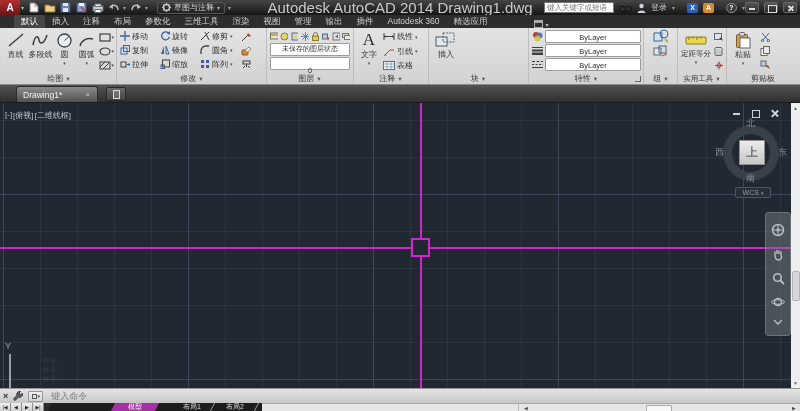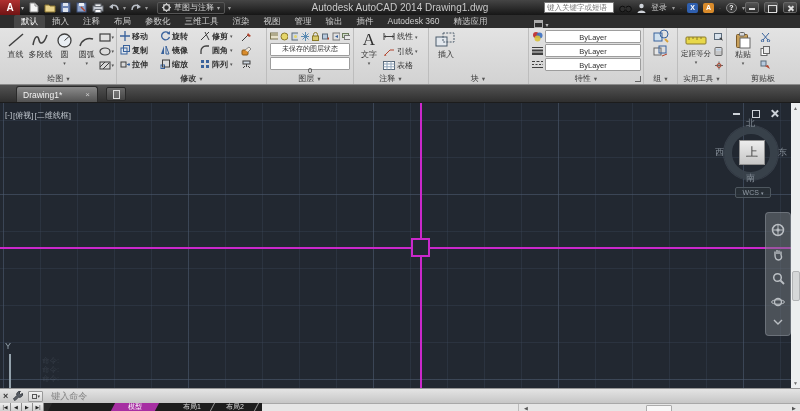--- a/index.html
+++ b/index.html
@@ -14,21 +14,21 @@
     color:#fff; font-weight:bold; font-size:10px; text-align:center; line-height:15px; flex:0 0 auto;}
   .logo-dd { color:#bbb; font-size:6px; margin:0 3px 0 1px; }
   .qat { display:flex; align-items:center; gap:3px; }
   .qat-btn { width:13px; height:12px; display:flex; align-items:center; justify-content:center; }
   .qat-btn svg { display:block; }
   .ws-combo { margin-left:6px; height:12px; display:flex; align-items:center; gap:3px;
     background:linear-gradient(#3a3a3a,#222); border:1px solid #555; border-radius:2px;
     padding:0 4px; color:#d5d5d5; font-size:8px; }
   .ws-combo .dd { font-size:6px; color:#aaa; }
   .title-text { position:absolute; left:0; right:0; top:0; height:15px; line-height:15px;
-    text-align:center; color:#c9c9c9; font-size:10px; pointer-events:none; }
+    text-align:center; color:#c9c9c9; font-size:15px; pointer-events:none; }
   .infocenter { position:absolute; right:55px; top:1.5px; height:12px; display:flex; align-items:center; gap:5px;justify-content:space-between; }
   .search-box { width:70px; height:11px; font-size:7.5px; border:1px solid #777; background:#fff;
     color:#444; padding:0 2px; }
   .ic-label { color:#c4c4c4; font-size:8px; }
   .ic-dd { color:#9a9a9a; font-size:6px; }
   .ic-badge { width:11px; height:10px; border-radius:2px; font-size:7px; color:#fff;
     display:flex; align-items:center; justify-content:center; font-weight:bold; }
   .win-controls { position:absolute; right:3px; top:2px; display:flex; gap:5px; }
   .win-btn { width:14px; height:11px; background:linear-gradient(#555,#2a2a2a);
     border:1px solid #666; border-radius:2px; position:relative; }
@@ -348,21 +348,21 @@
             <span class="dd">▾</span>
           </div>
         </div>
       </div>
       <div class="panel-label">
         <span>绘图</span>
           <span class="dd">▼</span>
       </div>
     </div>
 
-    <div class="panel" style="left:118px; width:149px;font-weight:bold;">
+    <div class="panel" style="left:118px; width:149px;">
       <div class="panel-content">
         <div class="mod-grid">
           <div class="mod-cell">
             <svg width="10" height="10">
                 <path d="M5 0v10M0 5h10" stroke="#39629c" stroke-width="1.3"></path>
               </svg>
             <span>移动</span>
           </div>
           <div class="mod-cell">
             <svg width="10" height="10">

